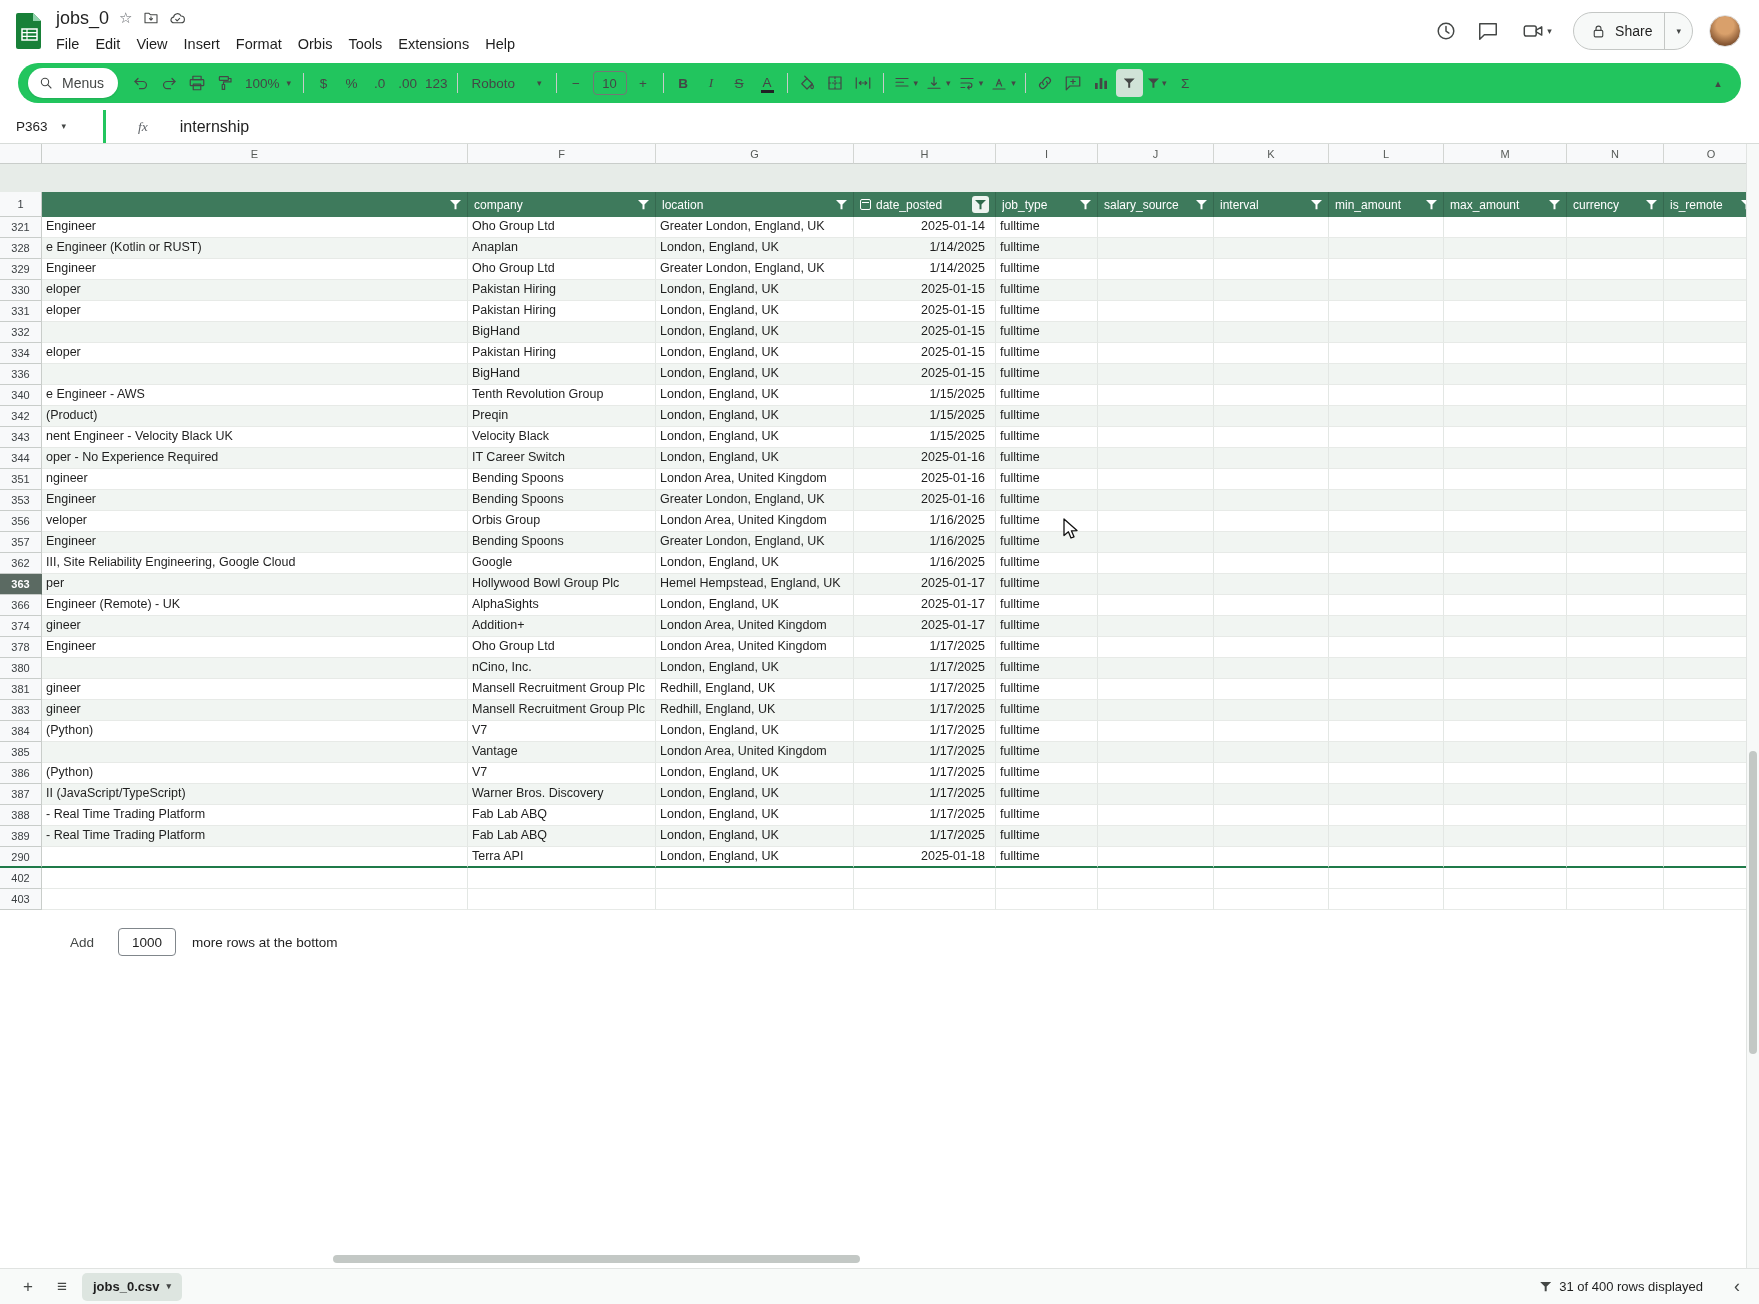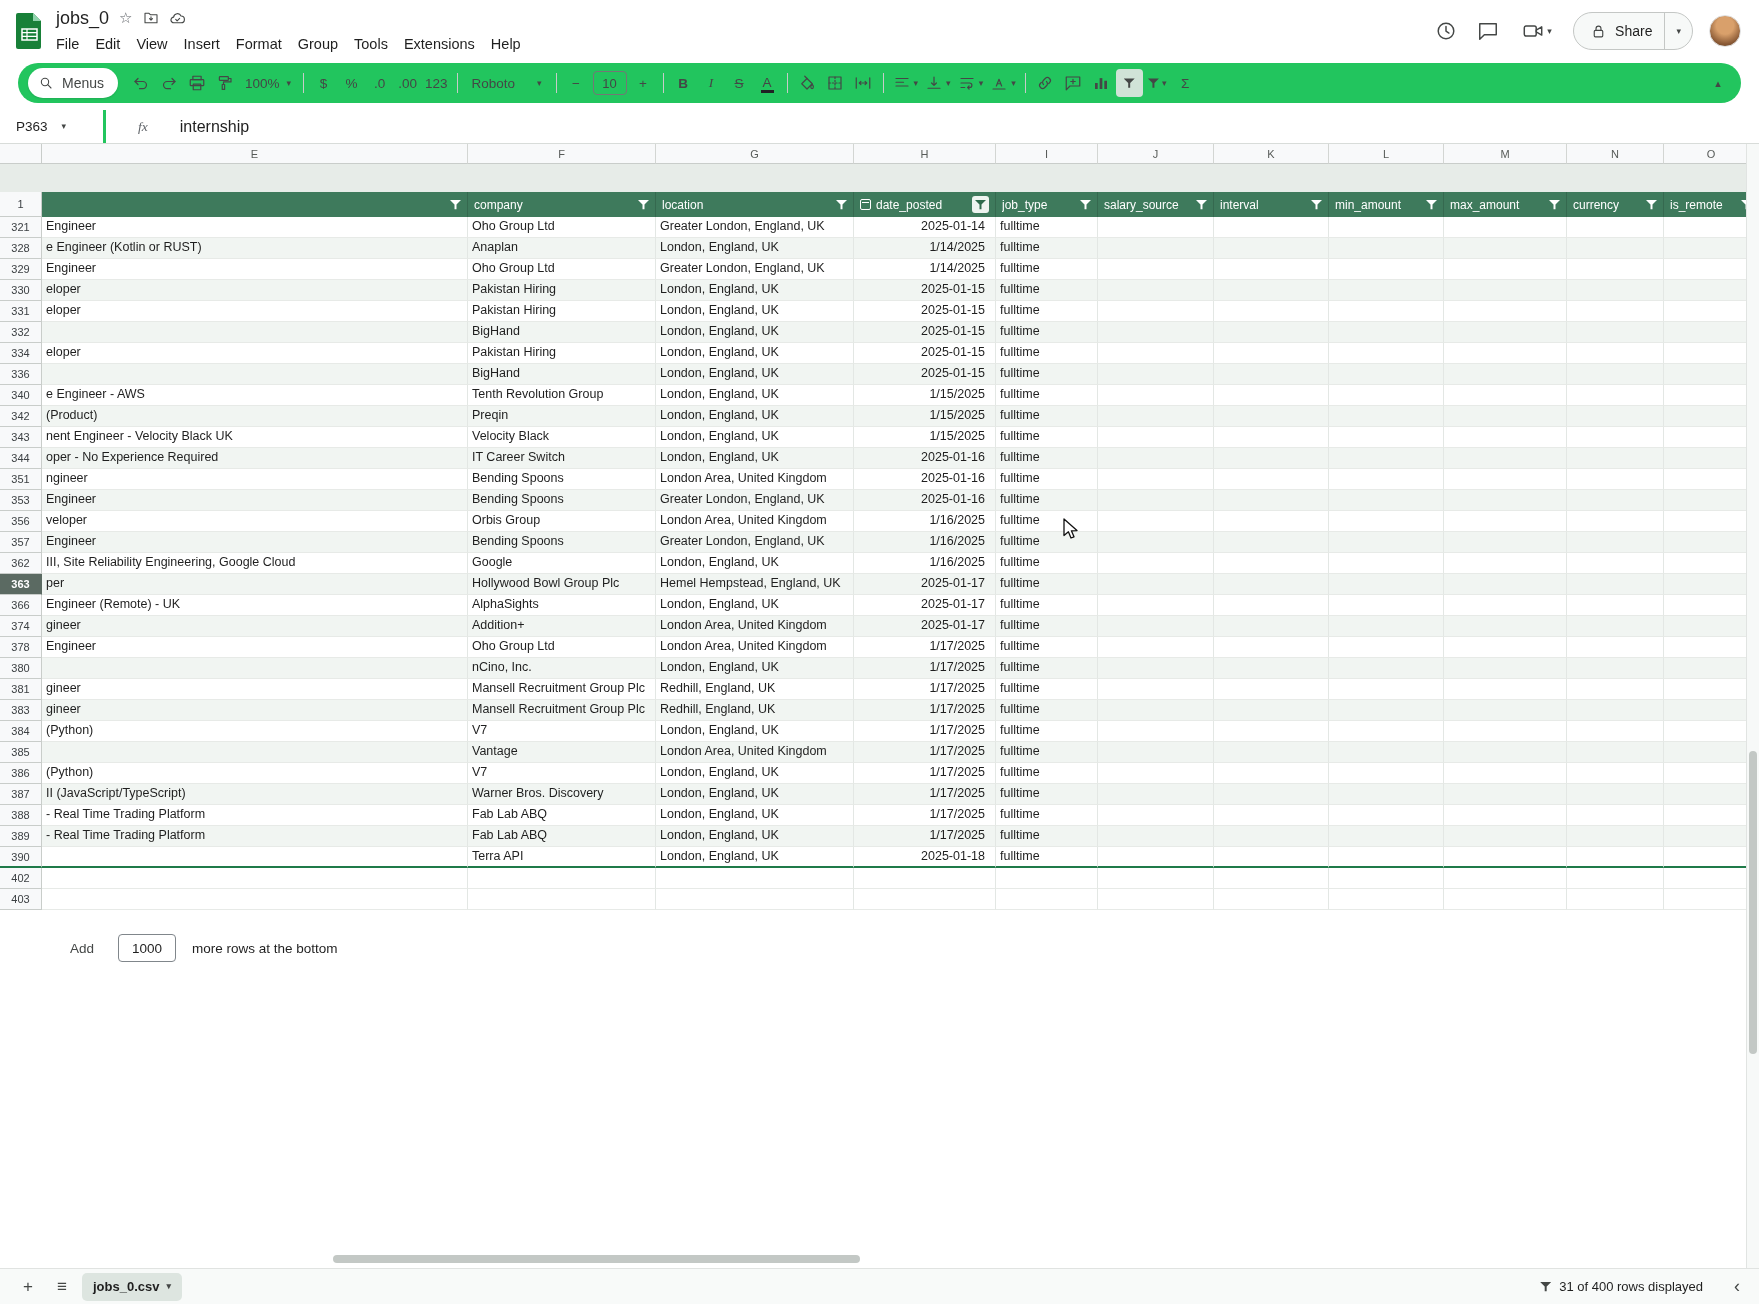--- a/index.html
+++ b/index.html
@@ -67,21 +67,21 @@
   .calicon::before { content:""; position:absolute; left:1px; right:1px; top:1.5px; height:1.5px; background:#fff; }
   .gutter { background:#f8f9fa; border-right:1px solid #c9cdca; border-bottom:1px solid #c9cdca; font-size:11px; color:#3c4043; display:flex; align-items:center; justify-content:center; }
   .data-row { height:21px; }
   .dcell { background:#fff; border-right:1px solid #e3e7e4; border-bottom:1px solid #e7eae7; font-size:12.5px; color:#1f1f1f; padding:0 4px; white-space:nowrap; overflow:hidden; line-height:19px; }
   .band .dcell { background:#f1f5f2; }
   .empty .dcell { background:#fff; }
   .num { text-align:right; padding-right:10px; }
   .gutter.sel { background:#5b6a62; color:#fff; font-weight:700; border-right-color:#5b6a62; }
   .range-end .dcell, .range-end .gutter { border-bottom:2px solid #1f7a49; }
   
-  .add-rows { margin:24px 0 0 62px; display:flex; align-items:center; gap:16px; font-size:13.5px; color:#1f1f1f; }
+  .add-rows { margin:18px 0 0 62px; display:flex; align-items:center; gap:16px; font-size:13.5px; color:#1f1f1f; }
   .add-btn { color:#444746; font-weight:500; padding:6px 8px; border-radius:4px; }
   .count { width:58px; height:28px; border:1px solid #80868b; border-radius:4px; text-align:center; font-size:13.5px; font-family:"Liberation Sans", sans-serif; color:#1f1f1f; background:#fff; }
   
   .hscroll-thumb { position:absolute; bottom:41px; left:333px; width:527px; height:8px; border-radius:4px; background:#c3c8c5; }
   .vscroll { position:absolute; top:144px; bottom:36px; right:0; width:13px; background:#f7f9f8; border-left:1px solid #e1e4e2; }
   .vscroll-thumb { position:absolute; left:2px; right:2px; top:54%; height:27%; background:#c3c8c5; border-radius:6px; }
   
   .statusbar { position:absolute; left:0; right:0; bottom:0; height:36px; background:#f8faf9; border-top:1px solid #e0e3e1; display:flex; align-items:center; }
   .sbar-left { display:flex; align-items:center; gap:6px; padding-left:14px; }
   .sq { width:28px; height:28px; display:flex; align-items:center; justify-content:center; font-size:17px; color:#444746; border-radius:50%; }
@@ -121,21 +121,21 @@
               <path d="M9.5 13.3l2 2 3.5-3.6"></path>
             </svg>
         </span>
       </div>
       <nav class="menu-row">
           <span class="menu-item">File</span>
           <span class="menu-item">Edit</span>
           <span class="menu-item">View</span>
           <span class="menu-item">Insert</span>
           <span class="menu-item">Format</span>
-          <span class="menu-item">Group</span>
+          <span class="menu-item">Orbis</span>
           <span class="menu-item">Tools</span>
           <span class="menu-item">Extensions</span>
           <span class="menu-item">Help</span>
         </nav>
     </div>
     <div class="topbar-right">
       <span class="ticon24">
         <svg class="ic" width="22" height="22" viewBox="0 0 24 24">
             <circle cx="12" cy="12" r="8.5"></circle>
             <path d="M12 7.2v5l3.2 2"></path>
@@ -825,21 +825,21 @@
           <div class="dcell num">1/17/2025</div>
           <div class="dcell">fulltime</div>
           <div class="dcell"></div>
           <div class="dcell"></div>
           <div class="dcell"></div>
           <div class="dcell"></div>
           <div class="dcell"></div>
           <div class="dcell"></div>
         </div>
         <div class="grow data-row range-end">
-          <div class="gutter">390</div>
+          <div class="gutter">290</div>
           <div class="dcell"></div>
           <div class="dcell">Terra API</div>
           <div class="dcell">London, England, UK</div>
           <div class="dcell num">2025-01-18</div>
           <div class="dcell">fulltime</div>
           <div class="dcell"></div>
           <div class="dcell"></div>
           <div class="dcell"></div>
           <div class="dcell"></div>
           <div class="dcell"></div>

